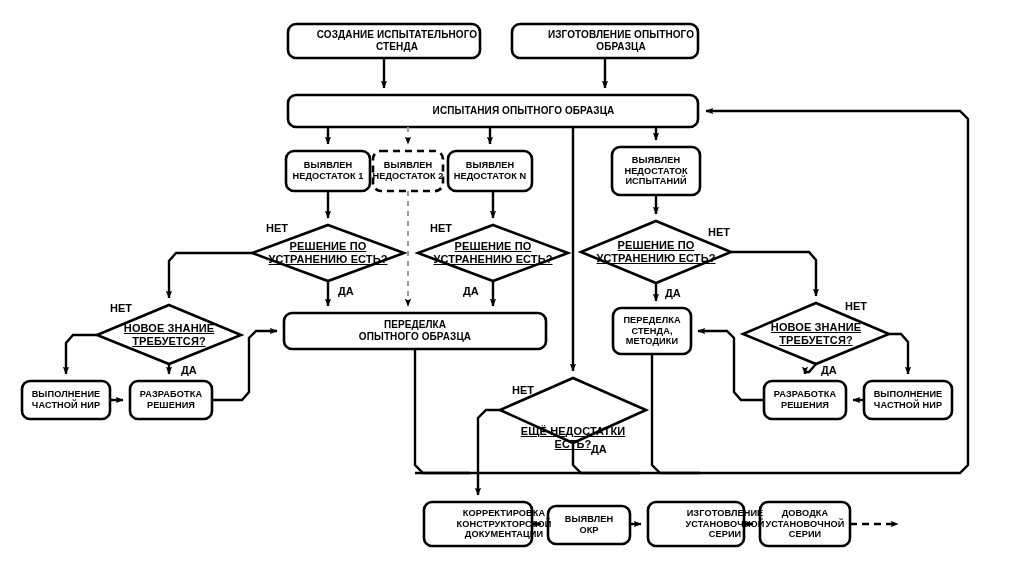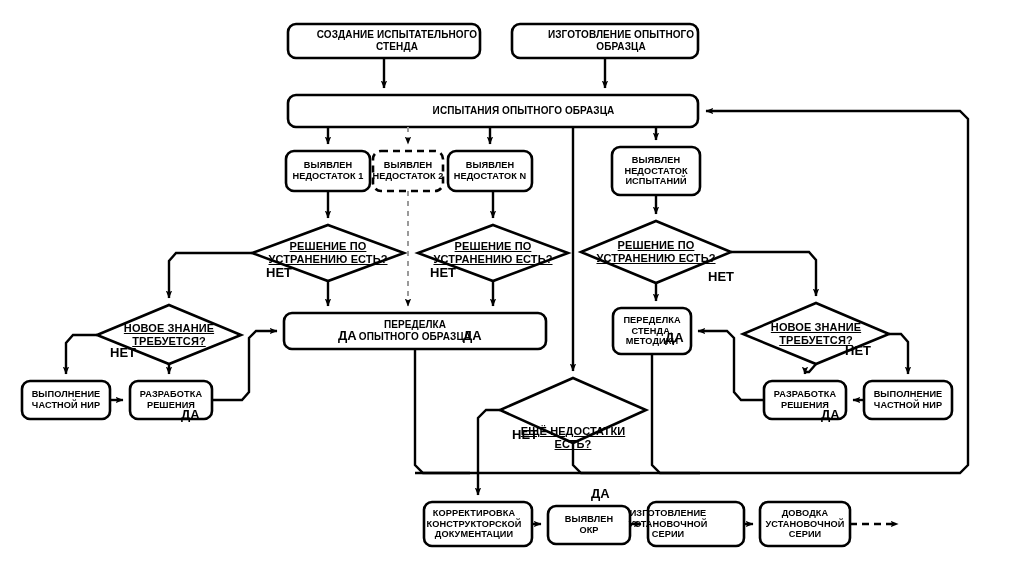--- a/index.html
+++ b/index.html
@@ -7,21 +7,21 @@
   #stage{position:relative;width:1024px;height:574px;background:#fff;overflow:hidden;}
   #svgroot{position:absolute;left:0;top:0;width:1024px;height:574px;}
   .nodeText{
     position:absolute;display:flex;align-items:center;justify-content:center;
     text-align:center;color:#000;font-weight:700;letter-spacing:.1px;
     pointer-events:none;white-space:pre-line;line-height:1.18;
   }
   .boxlbl{font-size:9.2px;}
   .widelbl{font-size:10px;}
   .diamlbl{font-size:11px;text-decoration:underline;}
-  .edgelbl{position:absolute;font-size:13px;font-weight:700;color:#000;margin-top:43px;}
+  .edgelbl{position:absolute;font-size:11px;font-weight:700;color:#000;}
 </style>
 </head>
 <body>
 
 <div id="stage">
 
   <svg id="svgroot" viewBox="0 0 1024 574">
     <defs>
       <marker id="arrow" markerWidth="9" markerHeight="9" refX="7.4" refY="3.2" orient="auto" markerUnits="userSpaceOnUse">
         <path d="M0,0 L8,3.2 L0,6.4 L1.7,3.2 z" fill="#000"></path>
@@ -162,26 +162,26 @@
 
   <div class="nodeText boxlbl" style="left:22px;top:381px;width:88px;height:38px;">ВЫПОЛНЕНИЕ
 ЧАСТНОЙ НИР</div>
   <div class="nodeText boxlbl" style="left:130px;top:381px;width:82px;height:38px;">РАЗРАБОТКА
 РЕШЕНИЯ</div>
   <div class="nodeText boxlbl" style="left:764px;top:381px;width:82px;height:38px;">РАЗРАБОТКА
 РЕШЕНИЯ</div>
   <div class="nodeText boxlbl" style="left:864px;top:381px;width:88px;height:38px;">ВЫПОЛНЕНИЕ
 ЧАСТНОЙ НИР</div>
 
-  <div class="nodeText boxlbl" style="left:418px;top:502px;width:112px;height:44px;">КОРРЕКТИРОВКА
+  <div class="nodeText boxlbl" style="left:448px;top:502px;width:112px;height:44px;">КОРРЕКТИРОВКА
 КОНСТРУКТОРСКОЙ
 ДОКУМЕНТАЦИИ</div>
   <div class="nodeText boxlbl" style="left:548px;top:506px;width:82px;height:38px;">ВЫЯВЛЕН
 ОКР</div>
-  <div class="nodeText boxlbl" style="left:620px;top:502px;width:96px;height:44px;">ИЗГОТОВЛЕНИЕ
+  <div class="nodeText boxlbl" style="left:677px;top:502px;width:96px;height:44px;">ИЗГОТОВЛЕНИЕ
 УСТАНОВОЧНОЙ
 СЕРИИ</div>
   <div class="nodeText boxlbl" style="left:760px;top:502px;width:90px;height:44px;">ДОВОДКА
 УСТАНОВОЧНОЙ
 СЕРИИ</div>
 
   <div class="edgelbl" style="left:266px;top:222px;">НЕТ</div>
   <div class="edgelbl" style="left:338px;top:285px;">ДА</div>
   <div class="edgelbl" style="left:430px;top:222px;">НЕТ</div>
   <div class="edgelbl" style="left:463px;top:285px;">ДА</div>

